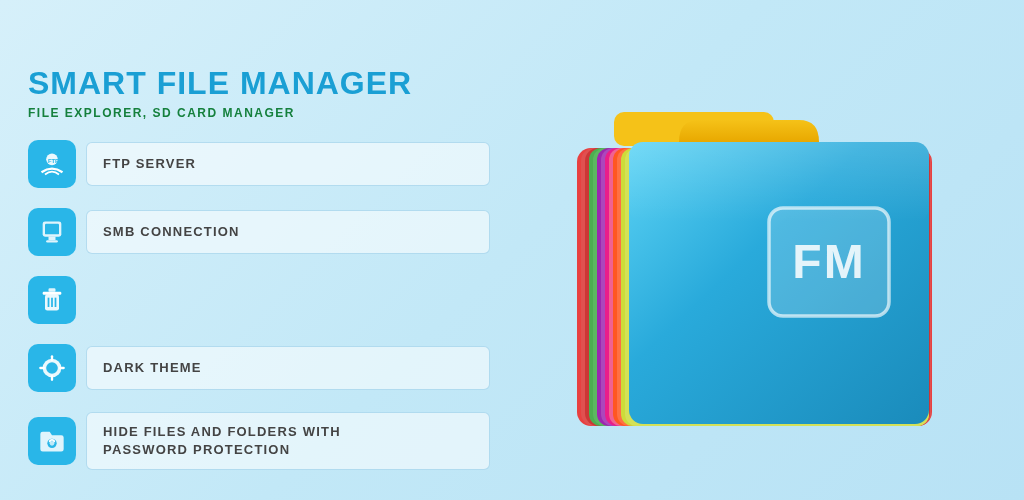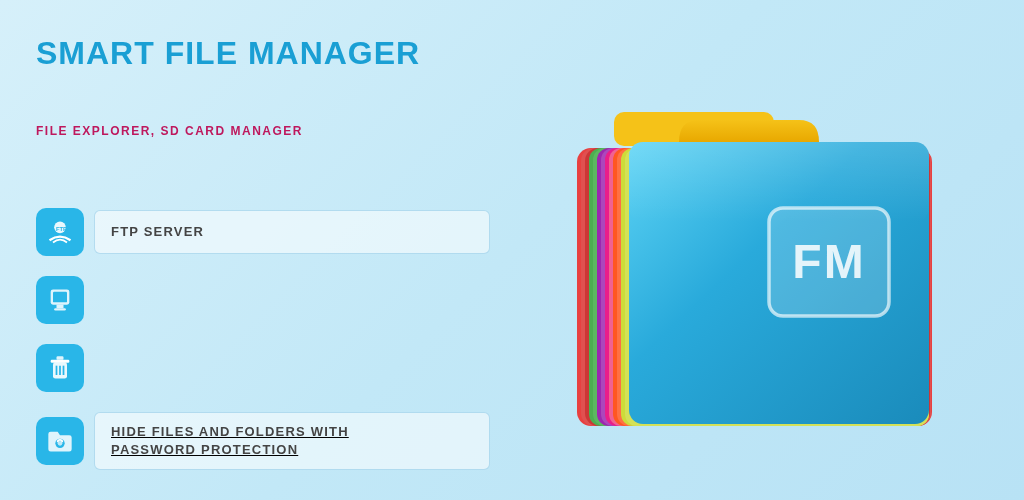--- a/index.html
+++ b/index.html
@@ -9,40 +9,40 @@
       height: 500px;
       overflow: hidden;
       background: linear-gradient(135deg, #d6f0fa 0%, #c2e8f7 50%, #b8e2f5 100%);
       font-family: 'Arial', sans-serif;
       display: flex;
       align-items: stretch;
     }
 
     .left-panel {
       flex: 0 0 520px;
-      padding: 36px 30px 30px 36px;
+      padding: 36px 30px 30px 28px;
       display: flex;
       flex-direction: column;
-      justify-content: space-between;
+      justify-content: flex-end;
     }
 
     .app-title {
       font-size: 32px;
       font-weight: 900;
       color: #1a9fd4;
       letter-spacing: 1px;
       text-transform: uppercase;
       line-height: 1.1;
       margin-bottom: 4px;
     }
 
     .app-subtitle {
       font-size: 12px;
       font-weight: 700;
-      color: #be185d;
+      color: #15803d;
       letter-spacing: 1.5px;
       text-transform: uppercase;
       margin-bottom: 20px;
     }
 
     .feature-list {
       display: flex;
       flex-direction: column;
       gap: 20px;
     }
@@ -76,21 +76,20 @@
       border: 1.5px solid rgba(100,180,220,0.4);
       border-radius: 6px;
       padding: 10px 16px;
       min-height: 44px;
       display: flex;
       align-items: center;
     }
 
     .feature-label-box.tall {
       min-height: 56px;
-      text-decoration: underline;
     }
 
     .feature-label {
       font-size: 13px;
       font-weight: 700;
       color: #444;
       letter-spacing: 1.2px;
       text-transform: uppercase;
       line-height: 1.4;
     }
@@ -135,35 +134,53 @@
 
     <div class="feature-item">
       <div class="feature-icon">
         <svg viewBox="0 0 24 24">
           <rect x="4" y="3" width="16" height="13" rx="2" fill="white" opacity="0.85"></rect>
           <rect x="6" y="5" width="12" height="9" rx="1" fill="#29b6e8"></rect>
           <rect x="9" y="16" width="6" height="3" fill="white" opacity="0.85"></rect>
           <rect x="7" y="19" width="10" height="2" rx="1" fill="white" opacity="0.85"></rect>
         </svg>
       </div>
+      <div class="feature-label-box">
+        <span class="feature-label">SMB CONNECTION</span>
+      </div>
     </div>
 
     <div class="feature-item">
       <div class="feature-icon">
         <svg viewBox="0 0 24 24">
           <rect x="6" y="7" width="12" height="14" rx="2" fill="white" opacity="0.9"></rect>
           <rect x="4" y="5" width="16" height="2.5" rx="1" fill="white"></rect>
           <rect x="9" y="2" width="6" height="3" rx="1" fill="white" opacity="0.85"></rect>
           <line x1="9" y1="10" x2="9" y2="18" stroke="#29b6e8" stroke-width="1.5"></line>
           <line x1="12" y1="10" x2="12" y2="18" stroke="#29b6e8" stroke-width="1.5"></line>
           <line x1="15" y1="10" x2="15" y2="18" stroke="#29b6e8" stroke-width="1.5"></line>
         </svg>
       </div>
     </div>
 
+    <div class="feature-item">
+      <div class="feature-icon">
+        <svg viewBox="0 0 24 24">
+          <circle cx="12" cy="12" r="8" fill="white" opacity="0.9"></circle>
+          <circle cx="12" cy="12" r="5" fill="#29b6e8"></circle>
+          <line x1="12" y1="2" x2="12" y2="5" stroke="white" stroke-width="2" stroke-linecap="round"></line>
+          <line x1="12" y1="19" x2="12" y2="22" stroke="white" stroke-width="2" stroke-linecap="round"></line>
+          <line x1="2" y1="12" x2="5" y2="12" stroke="white" stroke-width="2" stroke-linecap="round"></line>
+          <line x1="19" y1="12" x2="22" y2="12" stroke="white" stroke-width="2" stroke-linecap="round"></line>
+        </svg>
+      </div>
+      <div class="feature-label-box">
+        <span class="feature-label">DARK THEME</span>
+      </div>
+    </div>
 
     <div class="feature-item">
       <div class="feature-icon">
         <svg viewBox="0 0 24 24">
           <path d="M2 6 Q2 4 4 4 L10 4 L12 7 L20 7 Q22 7 22 9 L22 19 Q22 21 20 21 L4 21 Q2 21 2 19 Z" fill="white" opacity="0.85"></path>
           <circle cx="12" cy="14" r="4" fill="#29b6e8"></circle>
           <circle cx="12" cy="14" r="2" fill="white" opacity="0.7"></circle>
           <path d="M10 13 Q10 11 12 11 Q14 11 14 13" stroke="white" stroke-width="1.5" fill="none"></path>
         </svg>
       </div>

